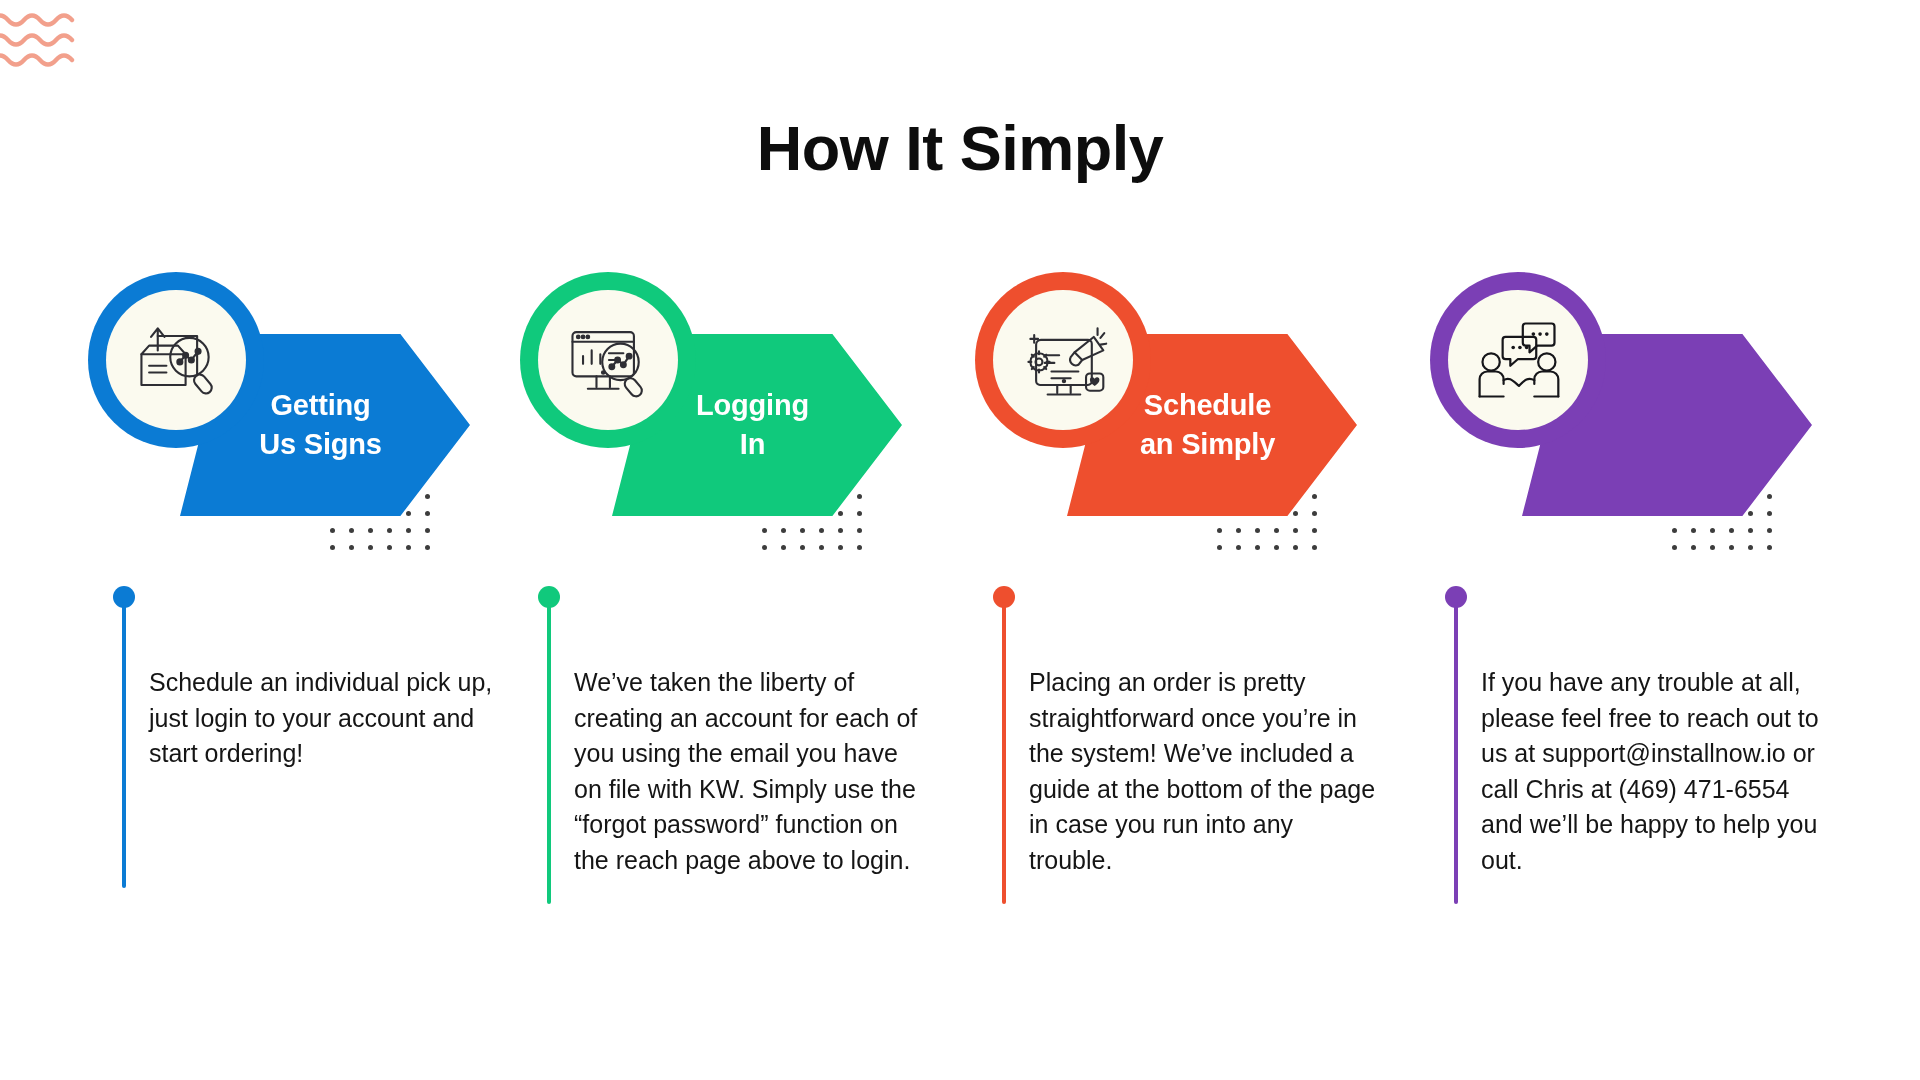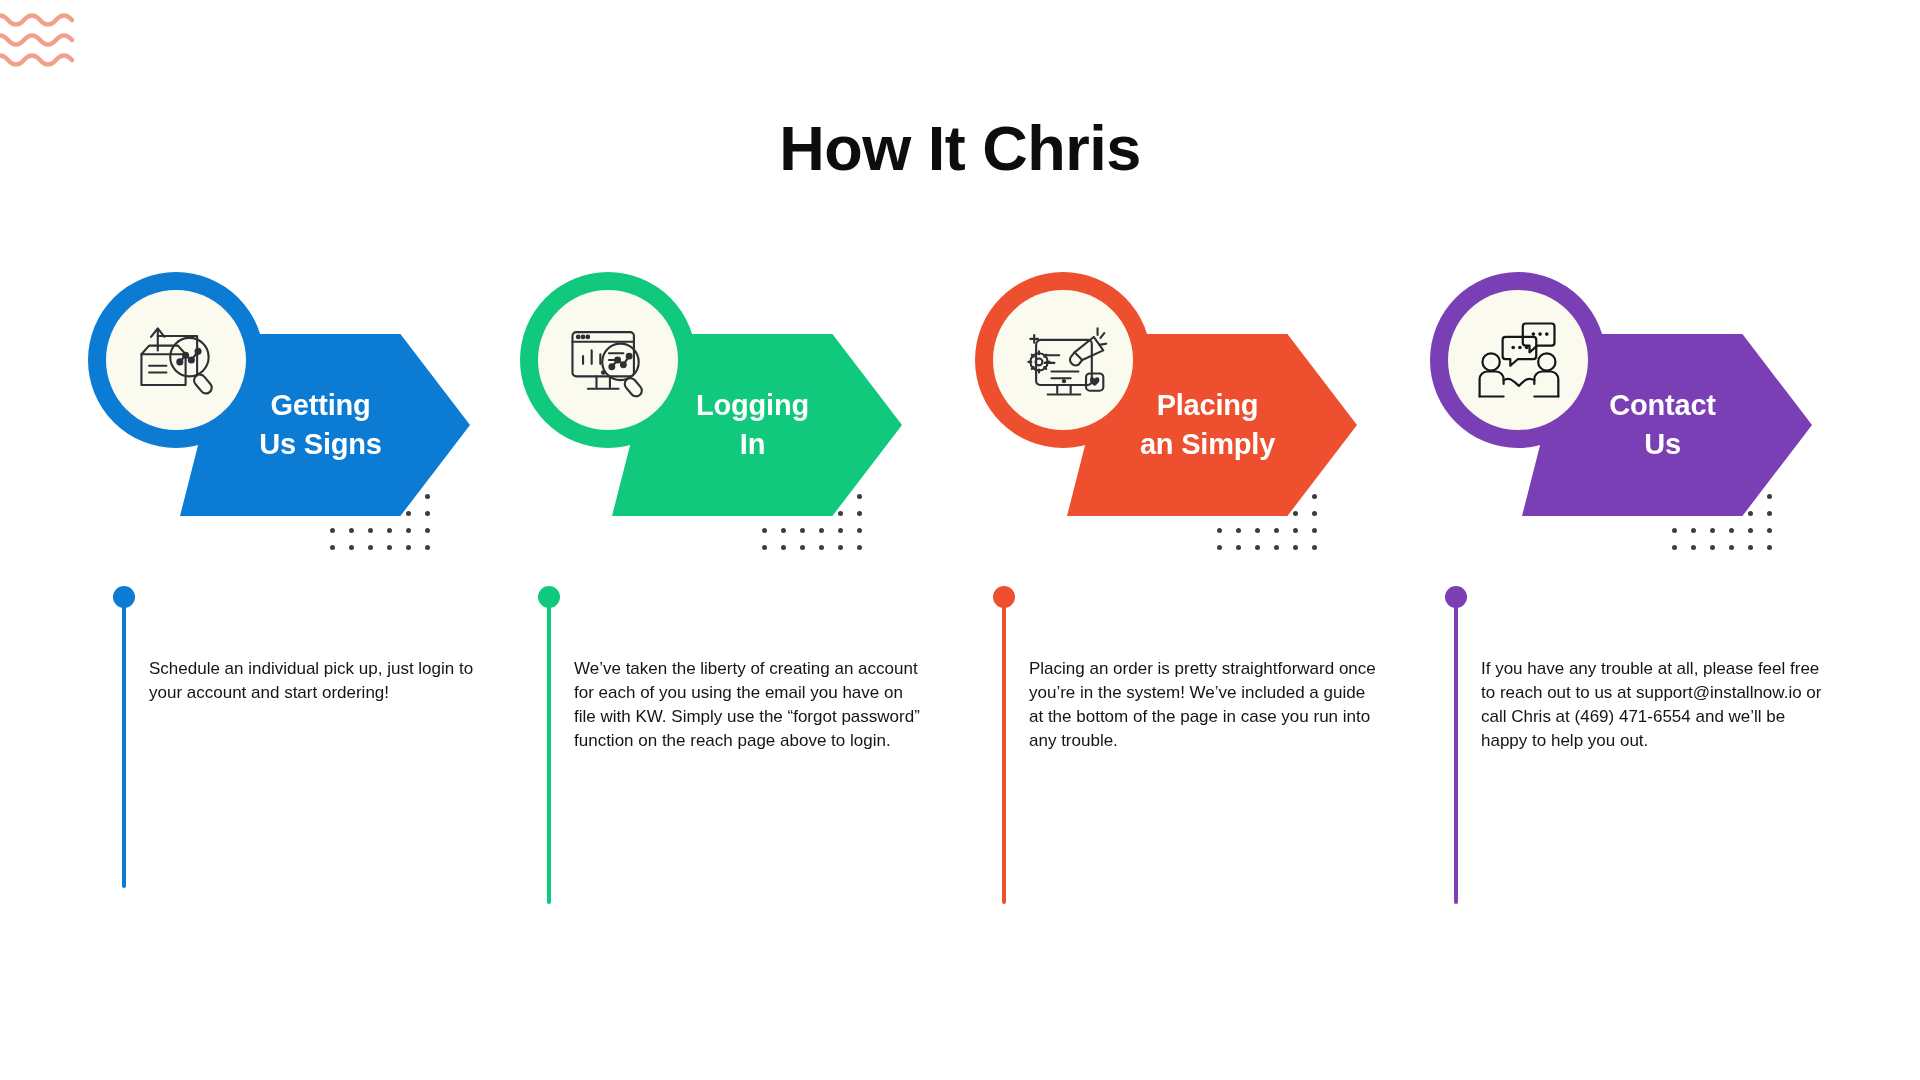--- a/index.html
+++ b/index.html
@@ -148,43 +148,43 @@
   .conn-line {
     position: absolute;
     left: 17px;
     top: 16px;
     width: 4px;
     border-radius: 2px;
   }
   .desc {
     position: absolute;
     left: 44px;
-    top: 71px;
+    top: 79px;
     width: 348px;
-    font-size: 17px;
+    font-size: 25px;
     line-height: 1.42;
     color: #151515;
     font-family: "Liberation Sans", sans-serif;
     white-space: pre-line;
   }
 </style>
 </head>
 <body>
 
 <div class="waves">
   <svg viewBox="0 0 90 62" width="90" height="62" aria-hidden="true">
     <g fill="none" stroke="#F2A08C" stroke-width="4.4" stroke-linecap="round">
       <path d="M-8 12 Q0 3 8 12 T24 12 T40 12 T56 12 T72 12"></path>
       <path d="M-8 32 Q0 23 8 32 T24 32 T40 32 T56 32 T72 32"></path>
       <path d="M-8 52 Q0 43 8 52 T24 52 T40 52 T56 52 T72 52"></path>
     </g>
   </svg>
 </div>
 
-<div class="title">How It Chris</div>
+<div class="title">How It Simply</div>
 
 <div class="steps">
 
   <div class="step-banner s0">
     <div class="dotgrid">
         <i style="left: 0px; top: 0px; background: rgb(61, 61, 61);"></i>
         <i style="left: 19px; top: 0px; background: rgb(61, 61, 61);"></i>
         <i style="left: 38px; top: 0px; background: rgb(61, 61, 61);"></i>
         <i style="left: 57px; top: 0px; background: rgb(61, 61, 61);"></i>
         <i style="left: 76px; top: 0px; background: rgb(61, 61, 61);"></i>
@@ -311,21 +311,21 @@
         <i style="left: 95px; top: 34px; background: rgb(61, 61, 61);"></i>
         <i style="left: 0px; top: 51px; background: rgb(61, 61, 61);"></i>
         <i style="left: 19px; top: 51px; background: rgb(61, 61, 61);"></i>
         <i style="left: 38px; top: 51px; background: rgb(61, 61, 61);"></i>
         <i style="left: 57px; top: 51px; background: rgb(61, 61, 61);"></i>
         <i style="left: 76px; top: 51px; background: rgb(61, 61, 61);"></i>
         <i style="left: 95px; top: 51px; background: rgb(61, 61, 61);"></i>
       </div>
     <div class="chev" style="background: rgb(238, 79, 46);"></div>
     <div class="chev-label">
-      <span>Placing</span>
+      <span>Schedule</span>
       <span>an Simply</span>
     </div>
     <div class="badge" style="background: rgb(238, 79, 46);">
       <div class="badge-inner" style="background: rgb(251, 250, 239);">
         <svg viewBox="0 0 100 100" fill="none" stroke="#2e2e34" stroke-width="2.2" stroke-linecap="round" stroke-linejoin="round">
           <path d="M22 34 a5 5 0 0 1 5 -5 L76 29 a4 4 0 0 1 4 4 L80 72 a4 4 0 0 1 -4 4 L26 76 a4 4 0 0 1 -4 -4 Z"></path>
           <path d="M31 45 L46 45 M31 53 L41 53 M38 62 L66 62 M38 69 L58 69"></path>
           <path d="M44 76 L44 84 M58 76 L58 84 M34 86 L68 86"></path>
           <circle cx="51" cy="72" r="1.2" fill="#2e2e34"></circle>
           <path d="M62 42 L82 26 L92 40 L70 50 Z"></path>
@@ -365,24 +365,20 @@
         <i style="left: 76px; top: 34px; background: rgb(61, 61, 61);"></i>
         <i style="left: 95px; top: 34px; background: rgb(61, 61, 61);"></i>
         <i style="left: 0px; top: 51px; background: rgb(61, 61, 61);"></i>
         <i style="left: 19px; top: 51px; background: rgb(61, 61, 61);"></i>
         <i style="left: 38px; top: 51px; background: rgb(61, 61, 61);"></i>
         <i style="left: 57px; top: 51px; background: rgb(61, 61, 61);"></i>
         <i style="left: 76px; top: 51px; background: rgb(61, 61, 61);"></i>
         <i style="left: 95px; top: 51px; background: rgb(61, 61, 61);"></i>
       </div>
     <div class="chev" style="background: rgb(123, 63, 181);"></div>
-    <div class="chev-label">
-      <span>Contact</span>
-      <span>Us</span>
-    </div>
     <div class="badge" style="background: rgb(123, 63, 181);">
       <div class="badge-inner" style="background: rgb(251, 250, 239);">
         <svg viewBox="0 0 100 100" fill="none" stroke="#16161a" stroke-width="2.3" stroke-linecap="round" stroke-linejoin="round">
           <path d="M55 15 a3 3 0 0 1 3 -3 L85 12 a3 3 0 0 1 3 3 L88 32 a3 3 0 0 1 -3 3 L70 35 L62 42 L62 35 L58 35 a3 3 0 0 1 -3 -3 Z"></path>
           <circle cx="66" cy="23" r="1.9" fill="#16161a" stroke="none"></circle>
           <circle cx="73" cy="23" r="1.9" fill="#16161a" stroke="none"></circle>
           <circle cx="80" cy="23" r="1.9" fill="#16161a" stroke="none"></circle>
           <path d="M34 29 a3 3 0 0 1 3 -3 L66 26 a3 3 0 0 1 3 3 L69 46 a3 3 0 0 1 -3 3 L50 49 L42 56 L42 49 L37 49 a3 3 0 0 1 -3 -3 Z"></path>
           <circle cx="45" cy="37" r="1.9" fill="#16161a" stroke="none"></circle>
           <circle cx="52" cy="37" r="1.9" fill="#16161a" stroke="none"></circle>

